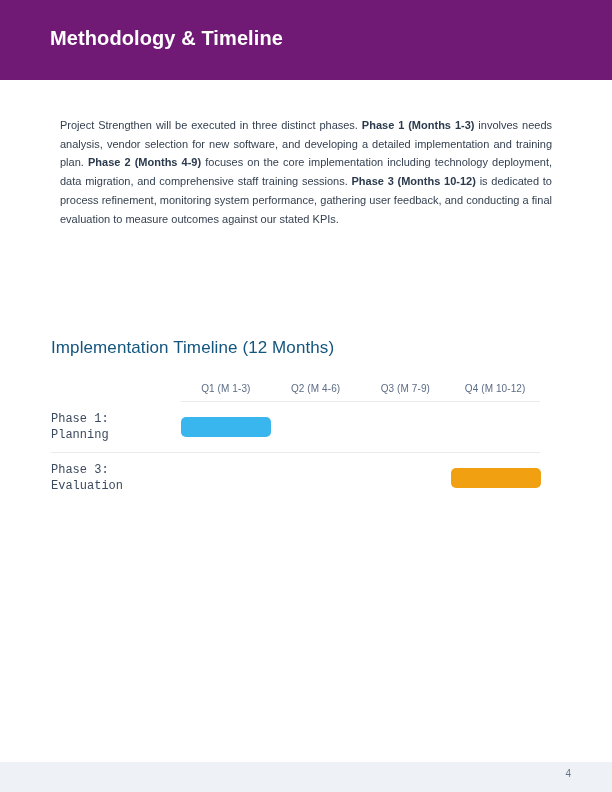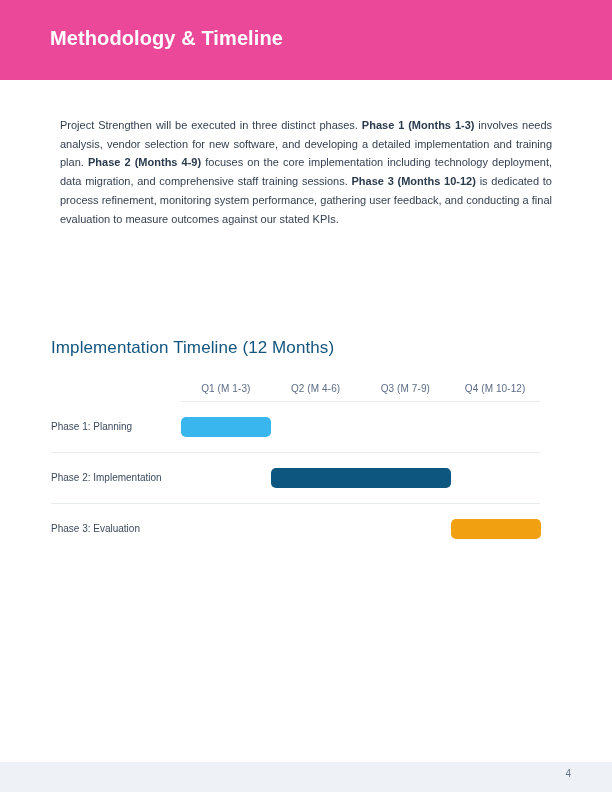--- a/index.html
+++ b/index.html
@@ -16,21 +16,21 @@
     -webkit-font-smoothing: antialiased;
   }
 
   
   .header-banner {
     position: absolute;
     left: 0;
     top: 0;
     width: 612px;
     height: 80px;
-    background: #ec4899;
+    background: #701a75;
   }
   .header-title {
     position: absolute;
     left: 50px;
     top: 27px;
     font-size: 20px;
     font-weight: bold;
     color: #ffffff;
     letter-spacing: 0.1px;
     white-space: nowrap;
@@ -114,25 +114,26 @@
     align-items: center;
     height: 50px;
     border-bottom: 1px solid #e8ebee;
   }
   .gantt-row:last-child {
     border-bottom: none;
   }
   .row-label {
     width: 130px;
     flex: 0 0 130px;
-    font-size: 10px;
+    font-size: 12px;
     line-height: 16px;
     color: #3c4a5e;
     padding-right: 10px;
     box-sizing: border-box;
+    font-family: Liberation Mono, monospace;
   }
   .row-track {
     position: relative;
     width: 359px;
     flex: 0 0 359px;
     height: 50px;
   }
   .bar {
     position: absolute;
     top: 50%;
@@ -182,26 +183,20 @@
           <div class="q-cell">Q4 (M 10-12)</div>
         </div>
       <div id="gantt-body">
           <div class="gantt-row">
             <div class="row-label">Phase 1: Planning</div>
             <div class="row-track">
               <div class="bar" style="left: 0px; width: 90px; background: rgb(56, 182, 237);"></div>
             </div>
           </div>
           <div class="gantt-row">
-            <div class="row-label">Phase 2: Implementation</div>
-            <div class="row-track">
-              <div class="bar" style="left: 90px; width: 180px; background: rgb(13, 86, 128);"></div>
-            </div>
-          </div>
-          <div class="gantt-row">
             <div class="row-label">Phase 3: Evaluation</div>
             <div class="row-track">
               <div class="bar" style="left: 270px; width: 90px; background: rgb(240, 160, 17);"></div>
             </div>
           </div>
         </div>
     </div>
   </section>
 
 </div>

